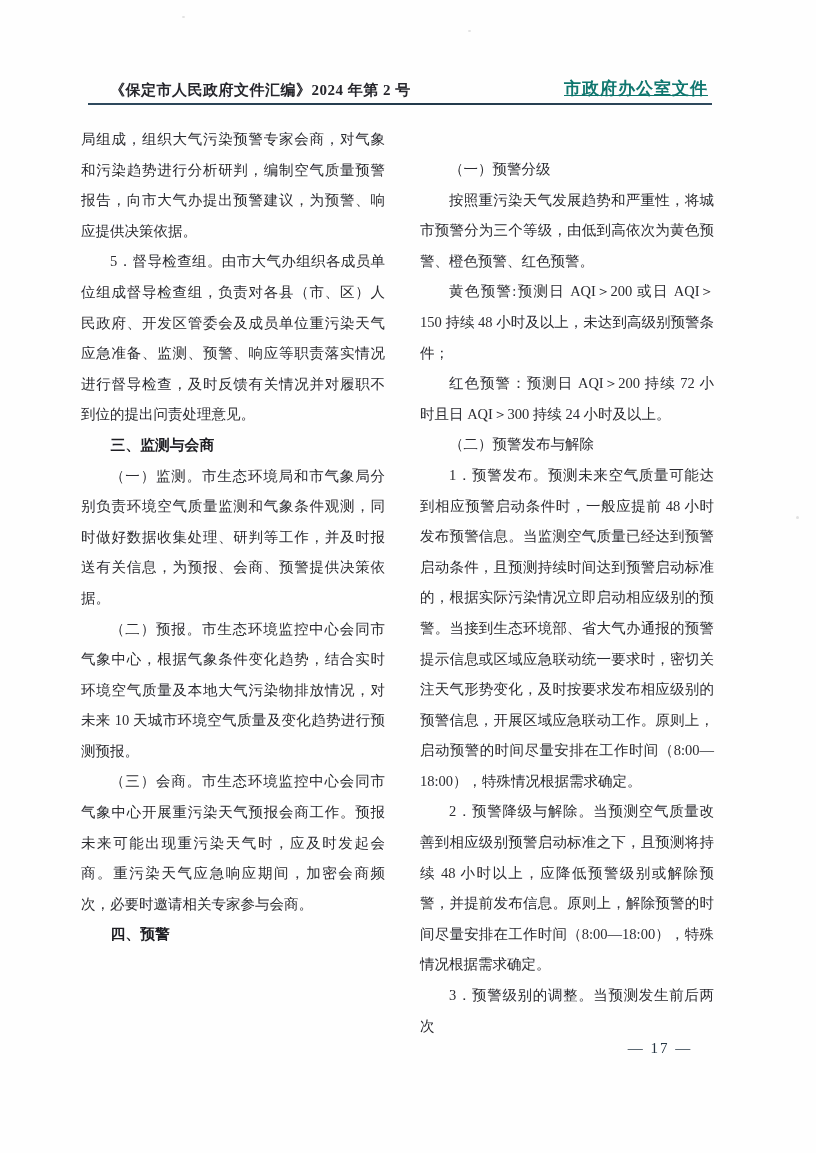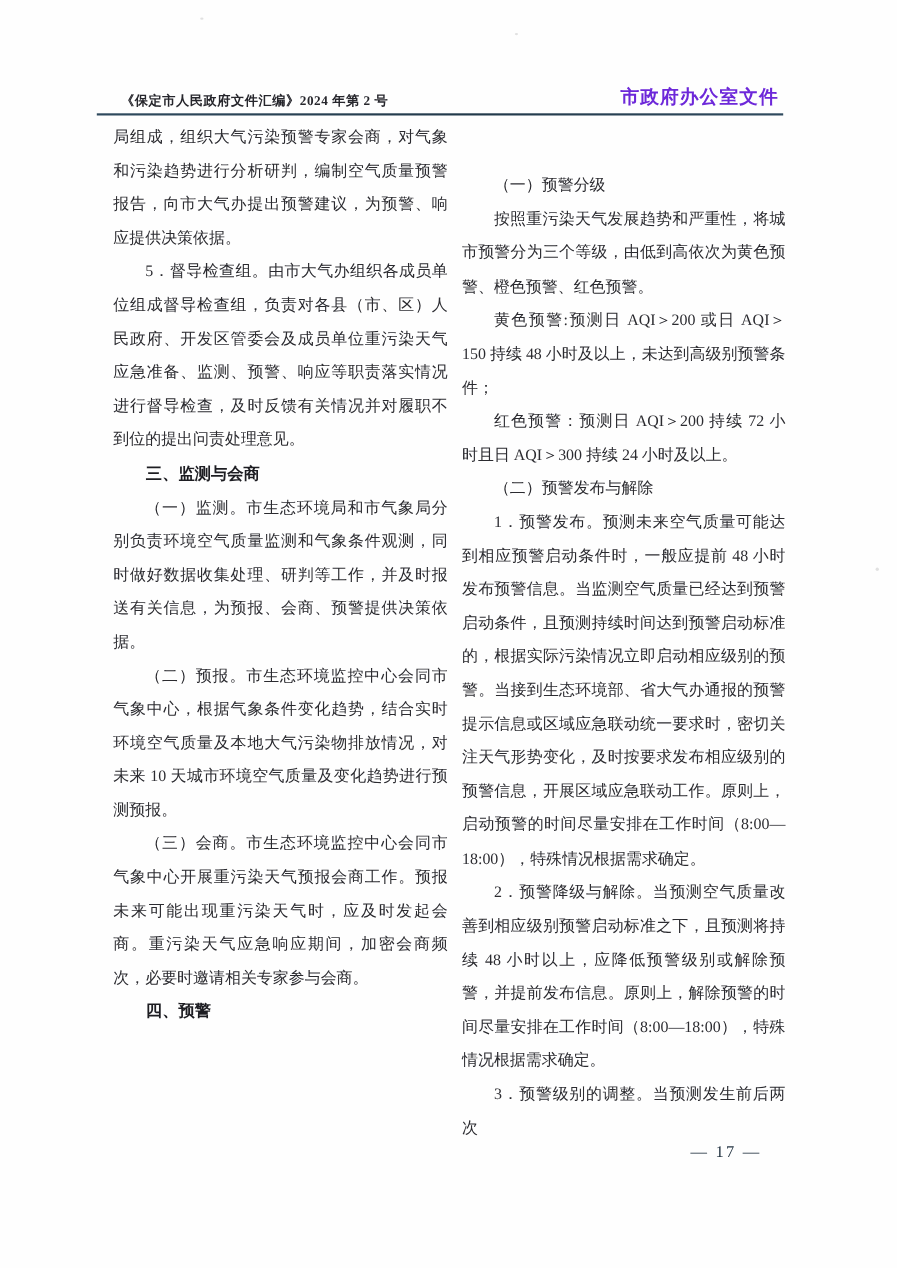--- a/index.html
+++ b/index.html
@@ -20,50 +20,51 @@
     position: absolute;
     left: 88px;
     width: 624px;
     top: 68px;
     height: 32px;
     display: flex;
     justify-content: space-between;
     align-items: flex-end;
   }
   .header-left {
-    font-size: 12px;
+    font-size: 15px;
     font-weight: 700;
     letter-spacing: 0.5px;
     padding-left: 22px;
     color: #26262c;
   }
   .header-right {
     font-size: 17px;
     font-weight: 700;
     letter-spacing: 1px;
-    color: #6d28d9;
+    color: #0f766e;
     padding-right: 4px;
+    text-decoration: underline;
   }
   .header-rule {
     position: absolute;
     left: 88px;
     width: 624px;
     top: 103px;
     height: 2px;
     background: linear-gradient(90deg, #2f4a5e, #22394a 55%, #2f4a5e);
   }
   .col {
     position: absolute;
     top: 110px;
     font-size: 14.5px;
     line-height: 30.6px;
     text-align: justify;
     text-justify: inter-ideograph;
   }
-  .col-left  { left: 103px;  width: 304px; }
+  .col-left  { left: 81px;  width: 304px; margin-top: 14px; }
   .col-right { left: 420px; width: 294px; margin-top: 44px; }
   .paragraph {
     margin: 0;
     text-indent: 2em;
   }
   .paragraph.no-indent { text-indent: 0; }
   .heading {
     font-weight: 700;
     text-indent: 2em;
     font-family: "Liberation Sans", "DejaVu Sans", sans-serif;

